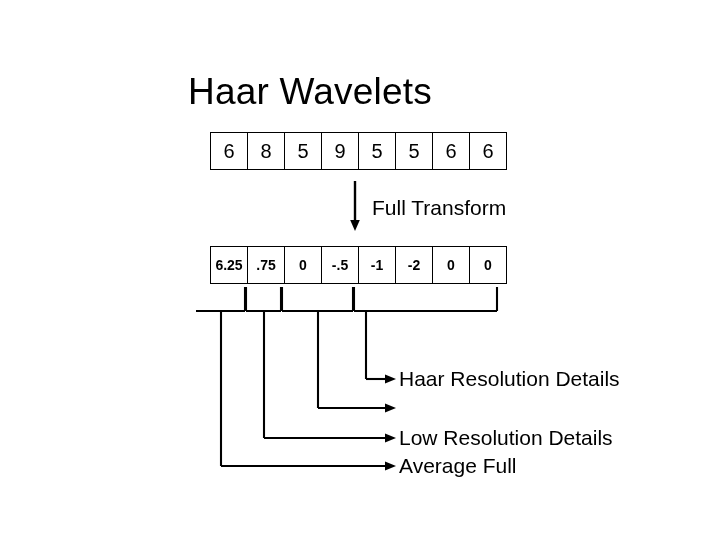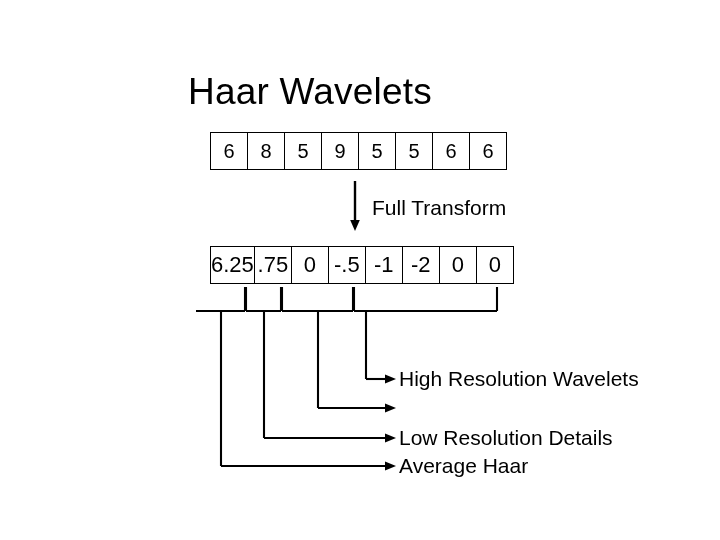--- a/index.html
+++ b/index.html
@@ -51,21 +51,22 @@
   }
   #row-input {
     left: 210px;
     top: 132px;
   }
   #row-transform {
     left: 210px;
     top: 246px;
   }
   #row-transform td {
-    font-size: 22px;
+    font-size: 14px;
+    font-weight: bold;
   }
   
   #transform-arrow {
     position: absolute;
     left: 348px;
     top: 181px;
     width: 18px;
     height: 50px;
   }
   #transform-label {
@@ -190,17 +191,17 @@
 
       <g>
         <line x1="221" y1="311" x2="221" y2="466"></line>
         <line x1="221" y1="466" x2="386" y2="466"></line>
         <polygon points="396,466 385,461.4 385,470.6" fill="#000000" stroke="none"></polygon>
       </g>
 
     </g>
   </svg>
 
-  <div id="label-high" class="leader-label">High Resolution Wavelets</div>
+  <div id="label-high" class="leader-label">Haar Resolution Details</div>
   <div id="label-low" class="leader-label">Low Resolution Details</div>
-  <div id="label-avg" class="leader-label">Average Haar</div>
+  <div id="label-avg" class="leader-label">Average Full</div>
 
 </div>
 
 </body></html>

